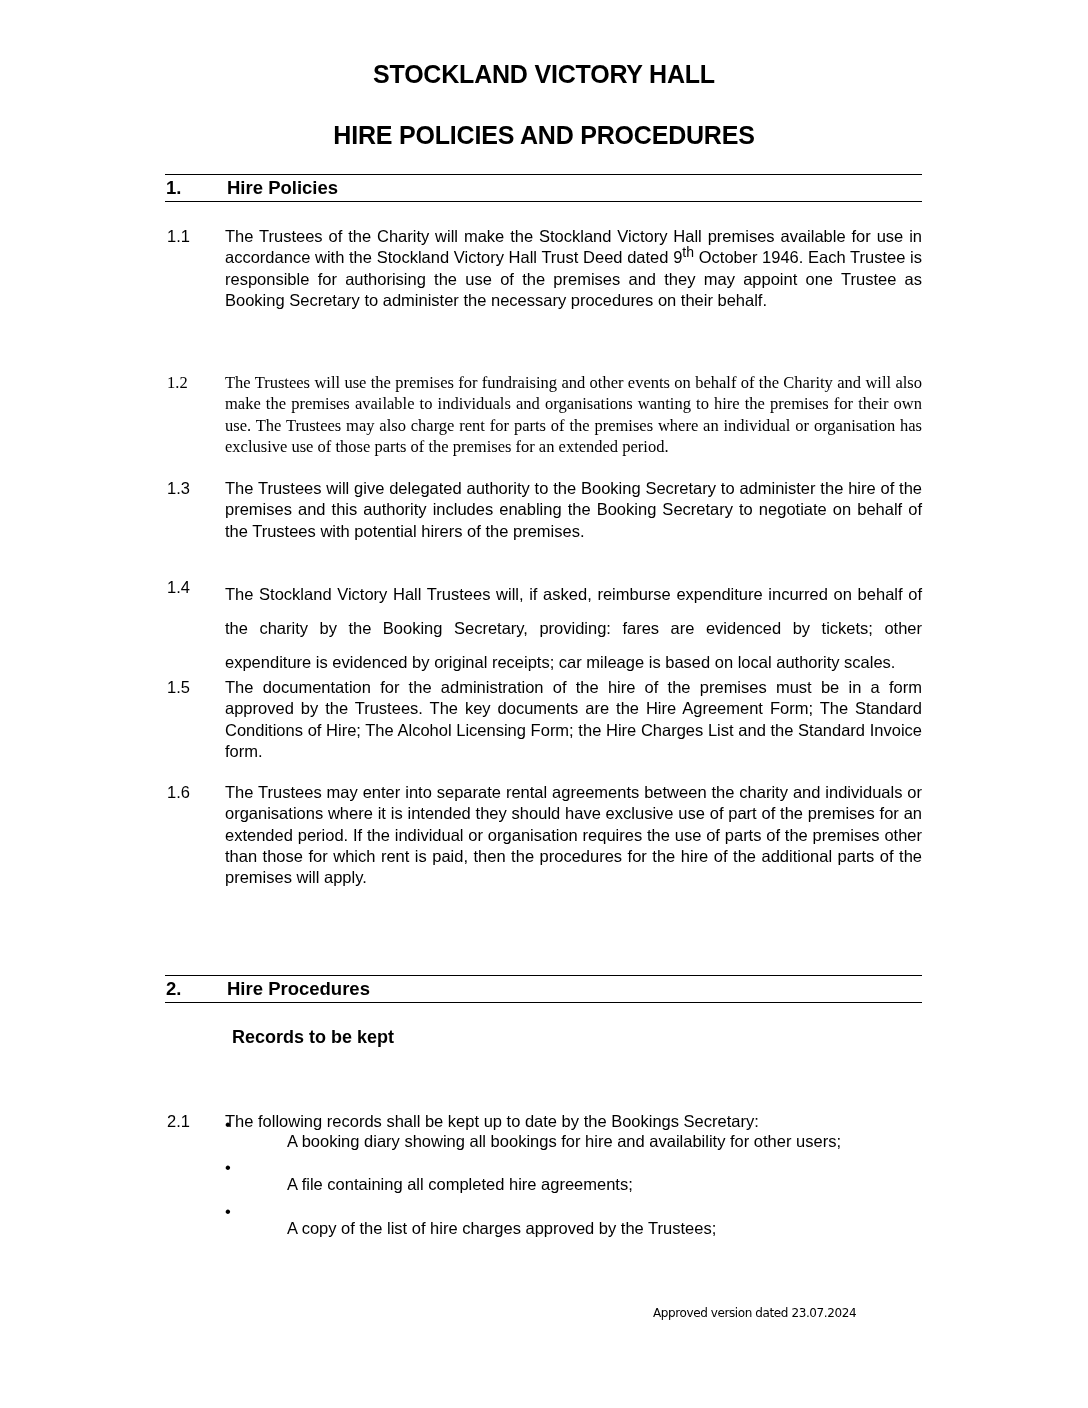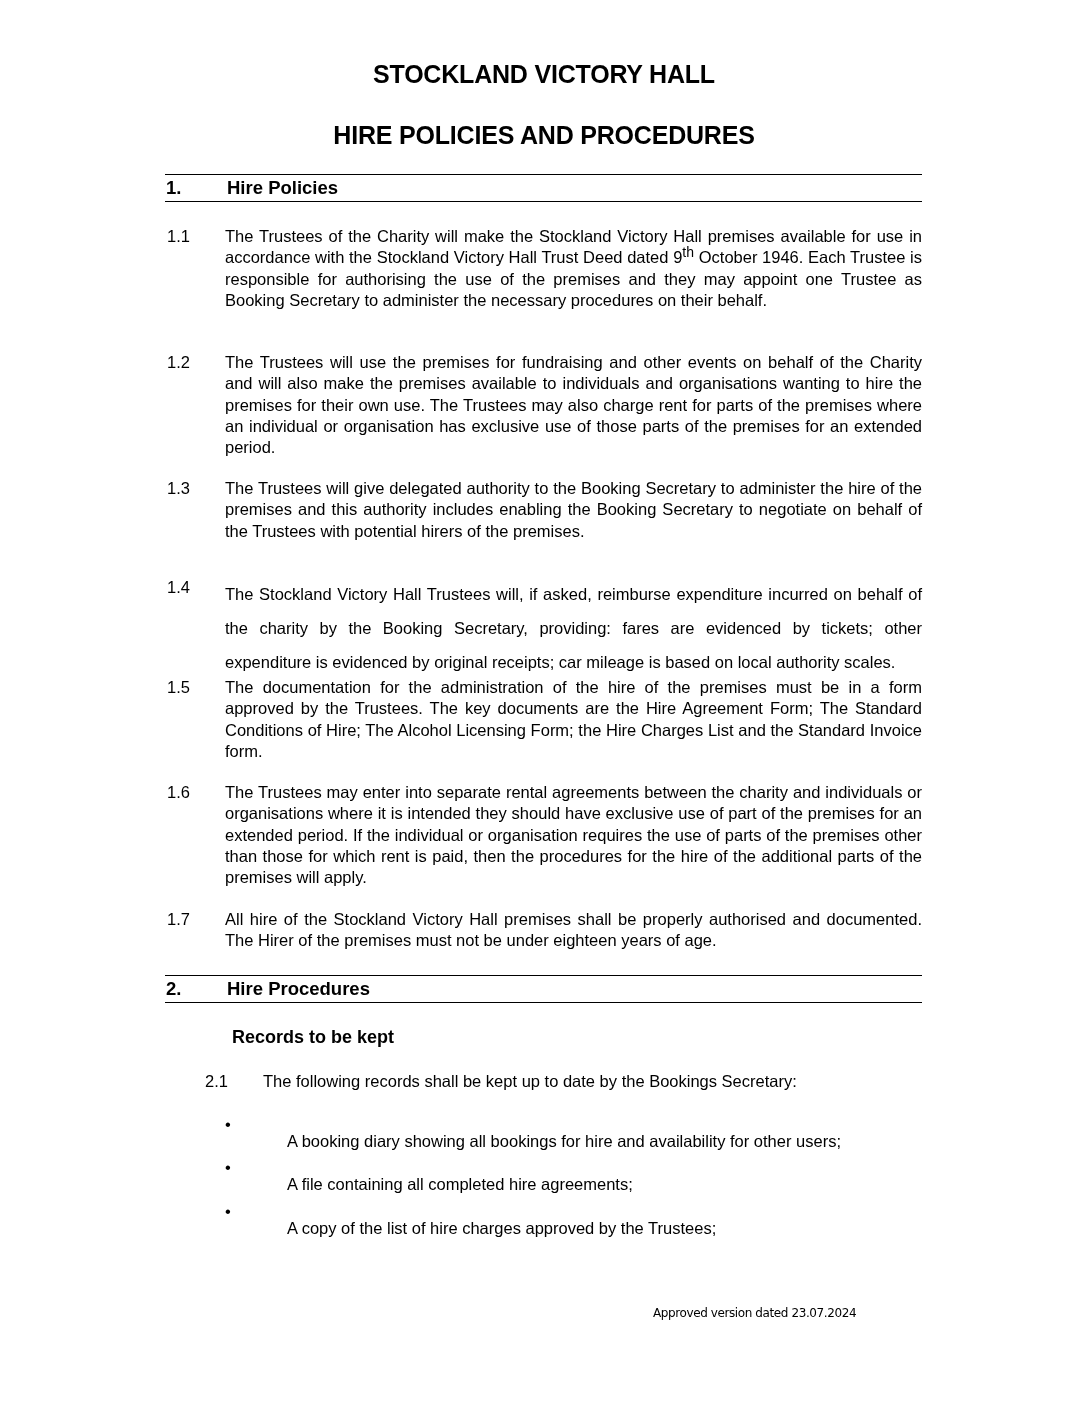--- a/index.html
+++ b/index.html
@@ -38,21 +38,21 @@
   <div class="sec-head" style="top:174px;">
     <span class="num">1.</span>
     <span class="lbl">Hire Policies</span>
   </div>
 
   <div class="para" style="top:226px;">
     <span class="pnum">1.1</span>
     <div class="ptext"><span>The Trustees of the Charity will make the Stockland Victory Hall premises available for use in accordance with the Stockland Victory Hall Trust Deed dated 9</span><sup>th</sup><span> October 1946. Each Trustee is responsible for authorising the use of the premises and they may appoint one Trustee as Booking Secretary to administer the necessary procedures on their behalf.</span></div>
   </div>
 
-  <div class="para" style="top:352px;">
+  <div class="para" style="top:372px;font-family:Liberation Serif, serif;">
     <span class="pnum">1.2</span>
     <div class="ptext">The Trustees will use the premises for fundraising and other events on behalf of the Charity and will also make the premises available to individuals and organisations wanting to hire the premises for their own use. The Trustees may also charge rent for parts of the premises where an individual or organisation has exclusive use of those parts of the premises for an extended period.</div>
   </div>
 
   <div class="para" style="top:478px;">
     <span class="pnum">1.3</span>
     <div class="ptext">The Trustees will give delegated authority to the Booking Secretary to administer the hire of the premises and this authority includes enabling the Booking Secretary to negotiate on behalf of the Trustees with potential hirers of the premises.</div>
   </div>
 
   <div class="para wide" style="top:577px;">
@@ -63,33 +63,29 @@
   <div class="para" style="top:677px;">
     <span class="pnum">1.5</span>
     <div class="ptext">The documentation for the administration of the hire of the premises must be in a form approved by the Trustees. The key documents are the Hire Agreement Form; The Standard Conditions of Hire; The Alcohol Licensing Form; the Hire Charges List and the Standard Invoice form.</div>
   </div>
 
   <div class="para" style="top:782px;">
     <span class="pnum">1.6</span>
     <div class="ptext">The Trustees may enter into separate rental agreements between the charity and individuals or organisations where it is intended they should have exclusive use of part of the premises for an extended period. If the individual or organisation requires the use of parts of the premises other than those for which rent is paid, then the procedures for the hire of the additional parts of the premises will apply.</div>
   </div>
 
-  <div class="para" style="top:909px;">
-    <span class="pnum">1.7</span>
-    <div class="ptext">All hire of the Stockland Victory Hall premises shall be properly authorised and documented. The Hirer of the premises must not be under eighteen years of age.</div>
-  </div>
 
   <div class="sec-head" style="top:975px;">
     <span class="num">2.</span>
     <span class="lbl">Hire Procedures</span>
   </div>
 
   <div class="sub-head" style="top:1027px;">Records to be kept</div>
 
-  <div class="para" style="top:1071px;margin-left:38px;">
+  <div class="para" style="top:1111px;">
     <span class="pnum">2.1</span>
     <div class="ptext">The following records shall be kept up to date by the Bookings Secretary:</div>
   </div>
 
   <div class="bullet" style="top:1115px;">
     <span class="dot">•</span>
     <span class="btext">A booking diary showing all bookings for hire and availability for other users;</span>
   </div>
   <div class="bullet" style="top:1158px;">
     <span class="dot">•</span>

